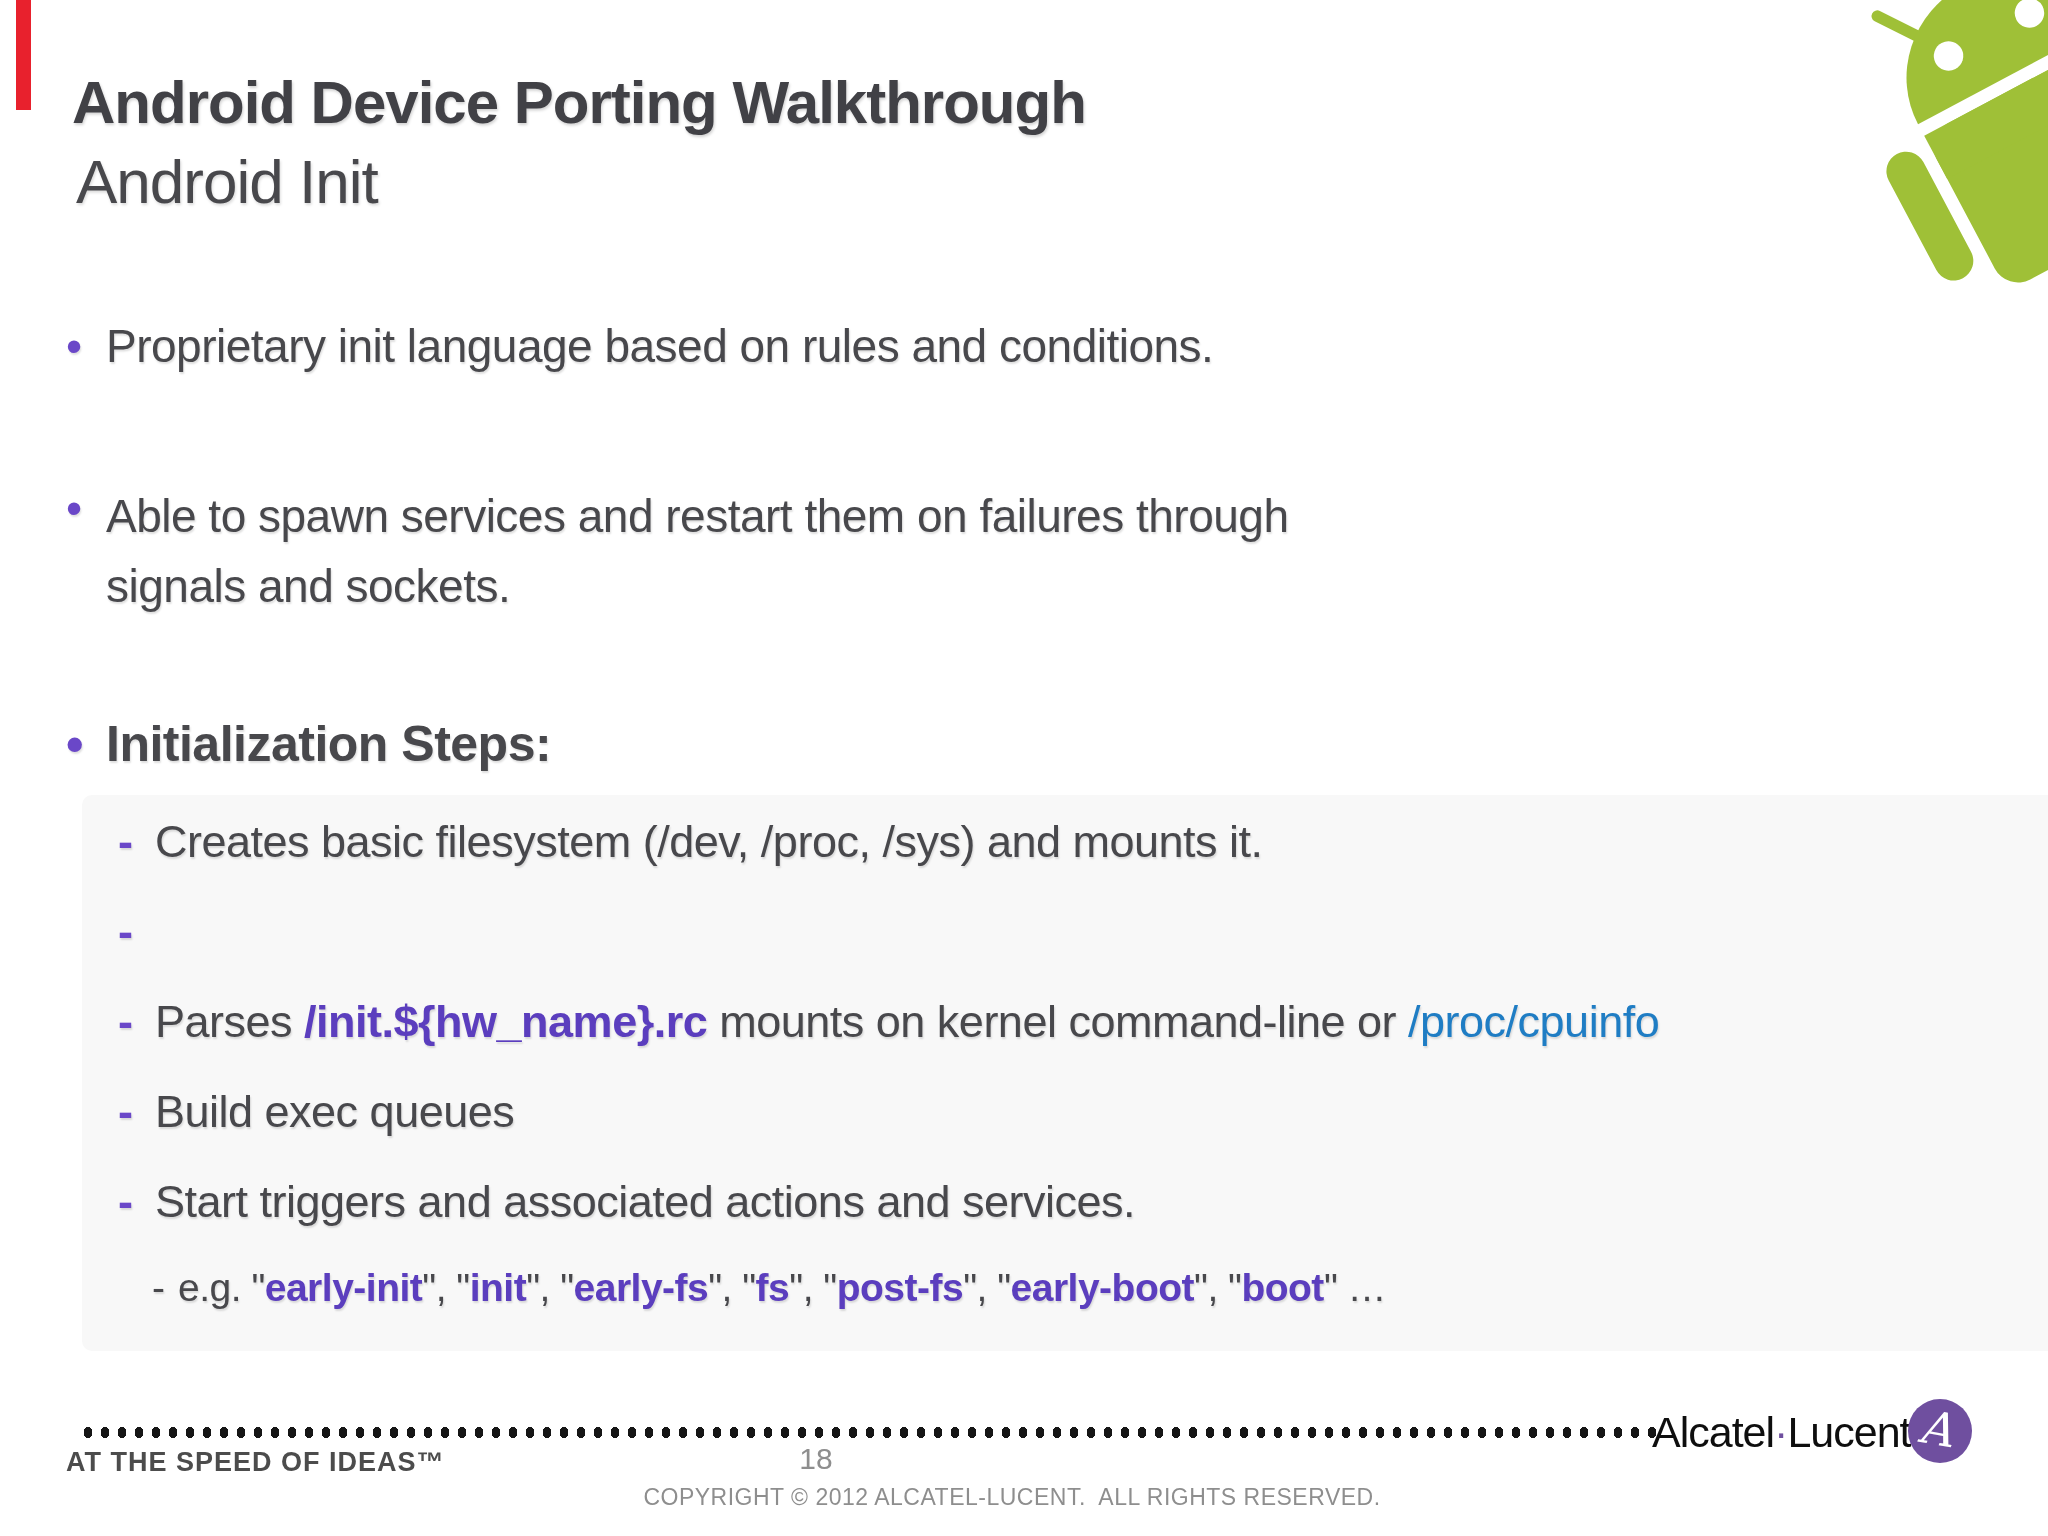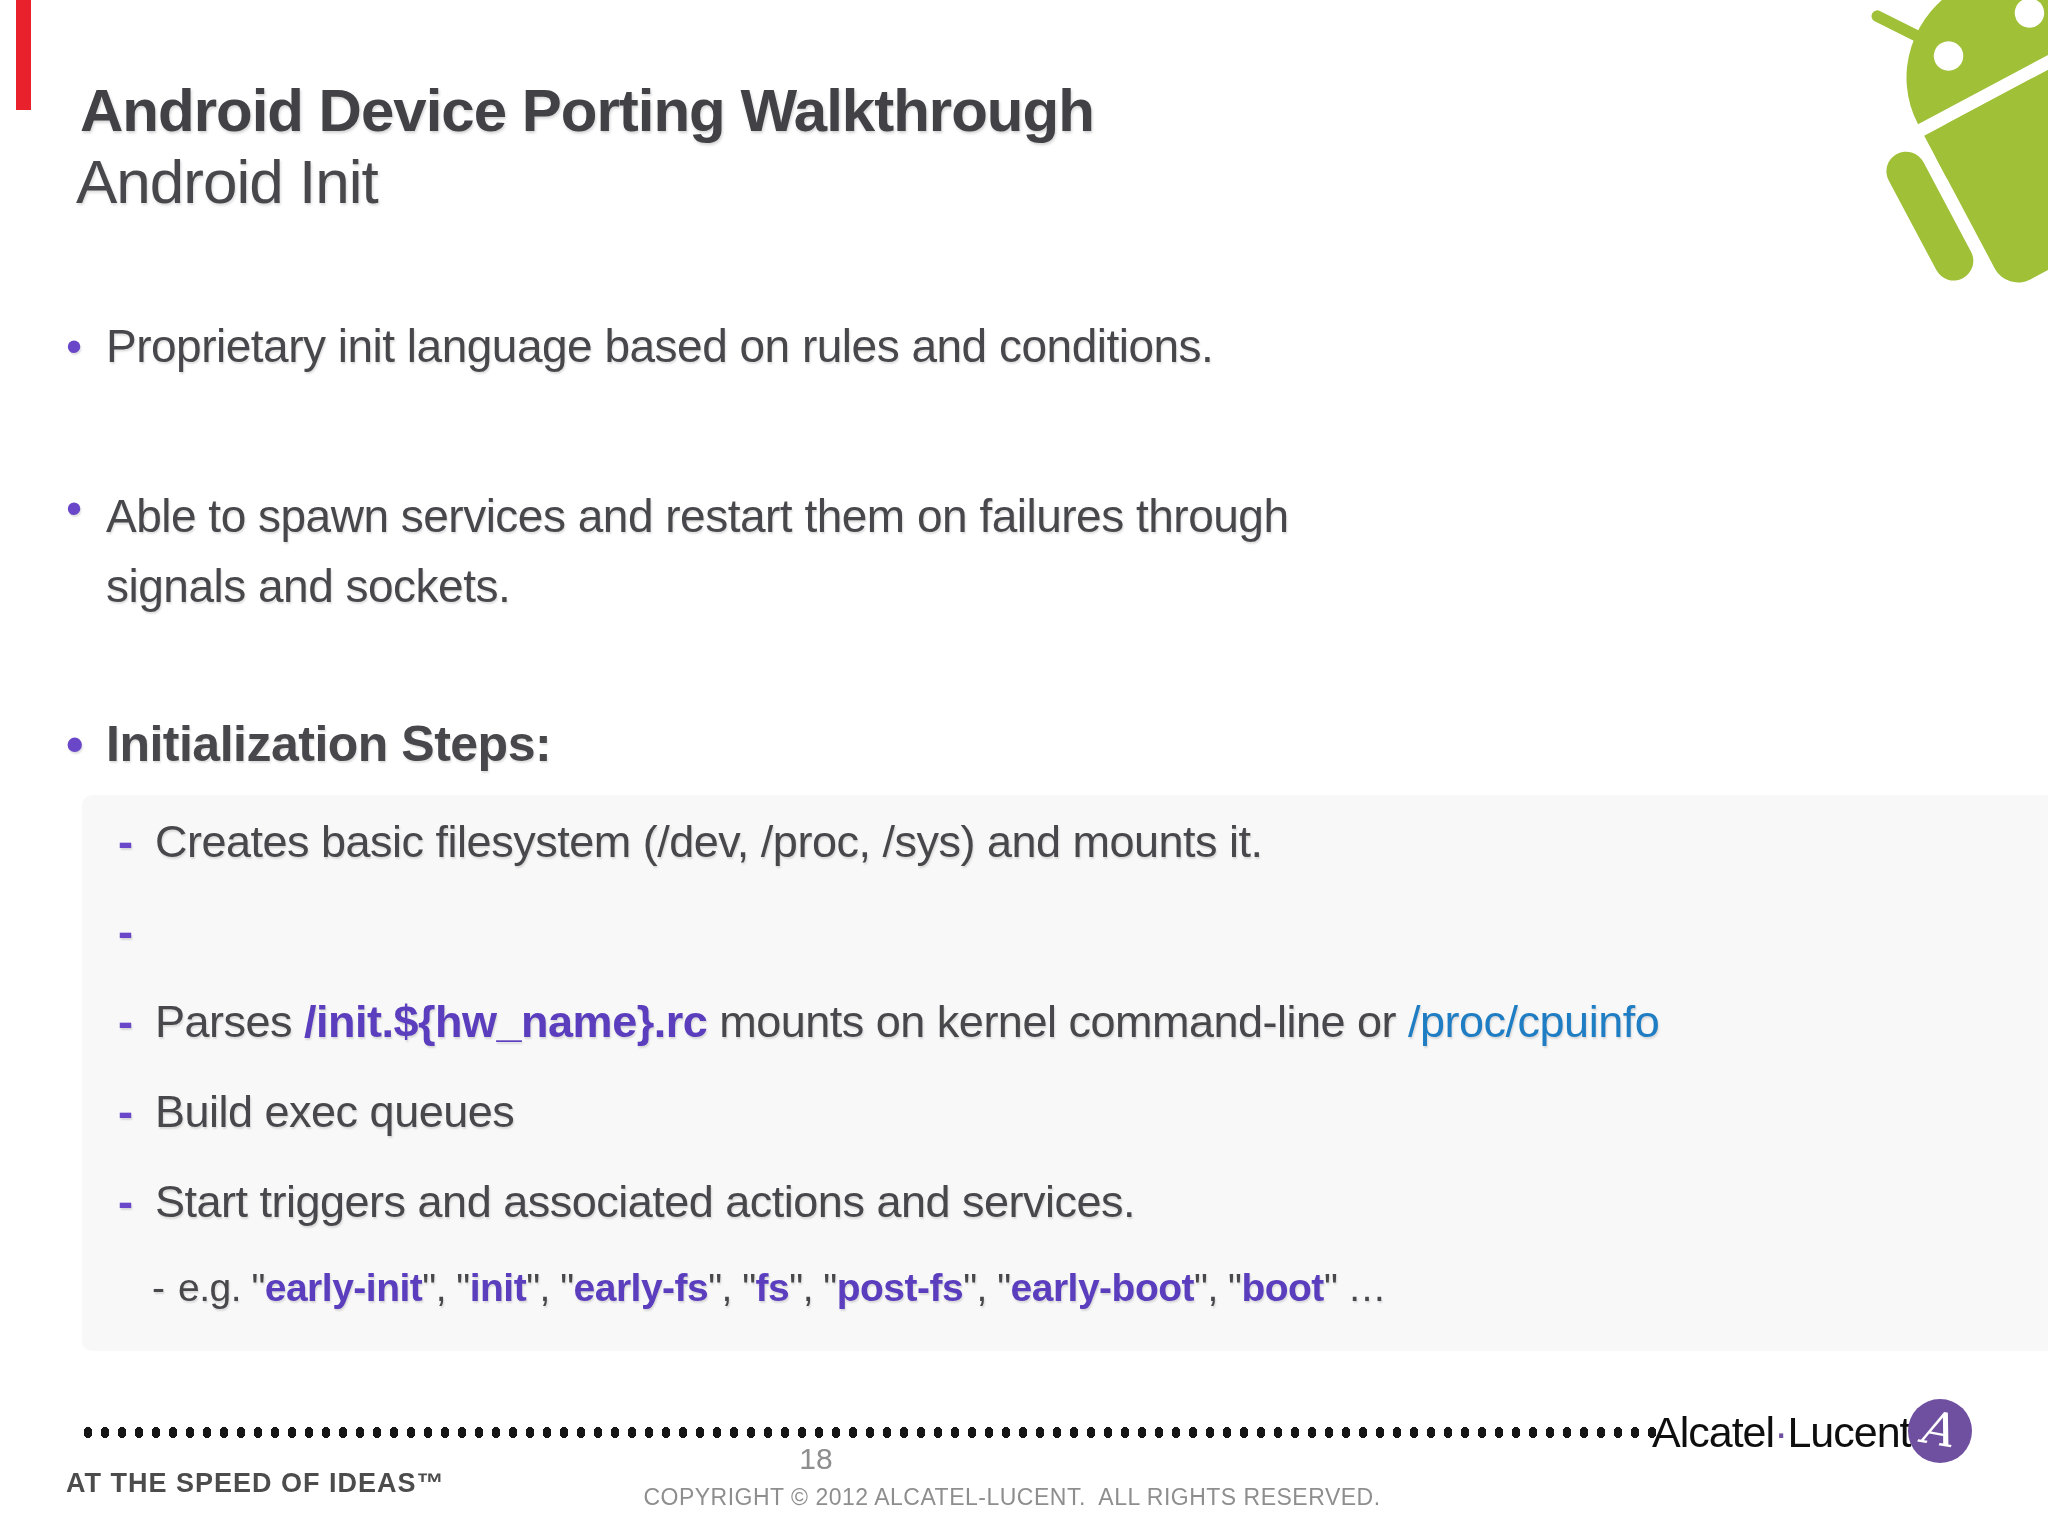--- a/index.html
+++ b/index.html
@@ -18,21 +18,21 @@
   }
 
   .band{
     position:absolute;left:82px;top:795px;width:1966px;height:556px;
     background:var(--band_gray,#F8F8F8);
     border-radius:10px 0 0 10px;
     z-index:0;
   }
 
   h1.title{
-    position:absolute;left:64px;top:60px;margin:16px;
+    position:absolute;left:64px;top:60px;margin:8px;
     font-size:60px;font-weight:bold;letter-spacing:-1px;
     color:var(--title,#414146);
     text-shadow:1px 2px 3px rgba(0,0,0,0.18);
     white-space:pre;
   }
   h2.subtitle{
     position:absolute;left:64px;top:134px;margin:12px;
     font-size:62px;font-weight:400;letter-spacing:-1px;
     color:var(--text,#48484C);
     text-shadow:1px 2px 3px rgba(0,0,0,0.15);
@@ -69,21 +69,21 @@
 
   .dotline{
     position:absolute;left:80px;top:1426px;width:1578px;height:13px;
     background-image:radial-gradient(4.5px 6px at 8px 6.5px, var(--dots_black,#161616) 96%, transparent 100%);
     background-size:17px 13px;background-repeat:repeat-x;
     z-index:2;
   }
   .tagline{
     position:absolute;left:66px;top:1447px;
     font-size:27px;font-weight:bold;letter-spacing:1px;
-    color:var(--tagline_gray,#4C4C4C);white-space:pre;margin-top:21px;
+    color:var(--tagline_gray,#4C4C4C);white-space:pre;
   }
   .pagenum{
     position:absolute;left:0;top:1442px;width:1632px;text-align:center;
     font-size:30px;color:var(--footer_gray,#8E8E8E);
   }
   .copyright{
     position:absolute;left:0;top:1484px;width:2024px;text-align:center;
     font-size:23px;letter-spacing:0.5px;
     color:var(--footer_gray,#8E8E8E);white-space:pre;
   }

